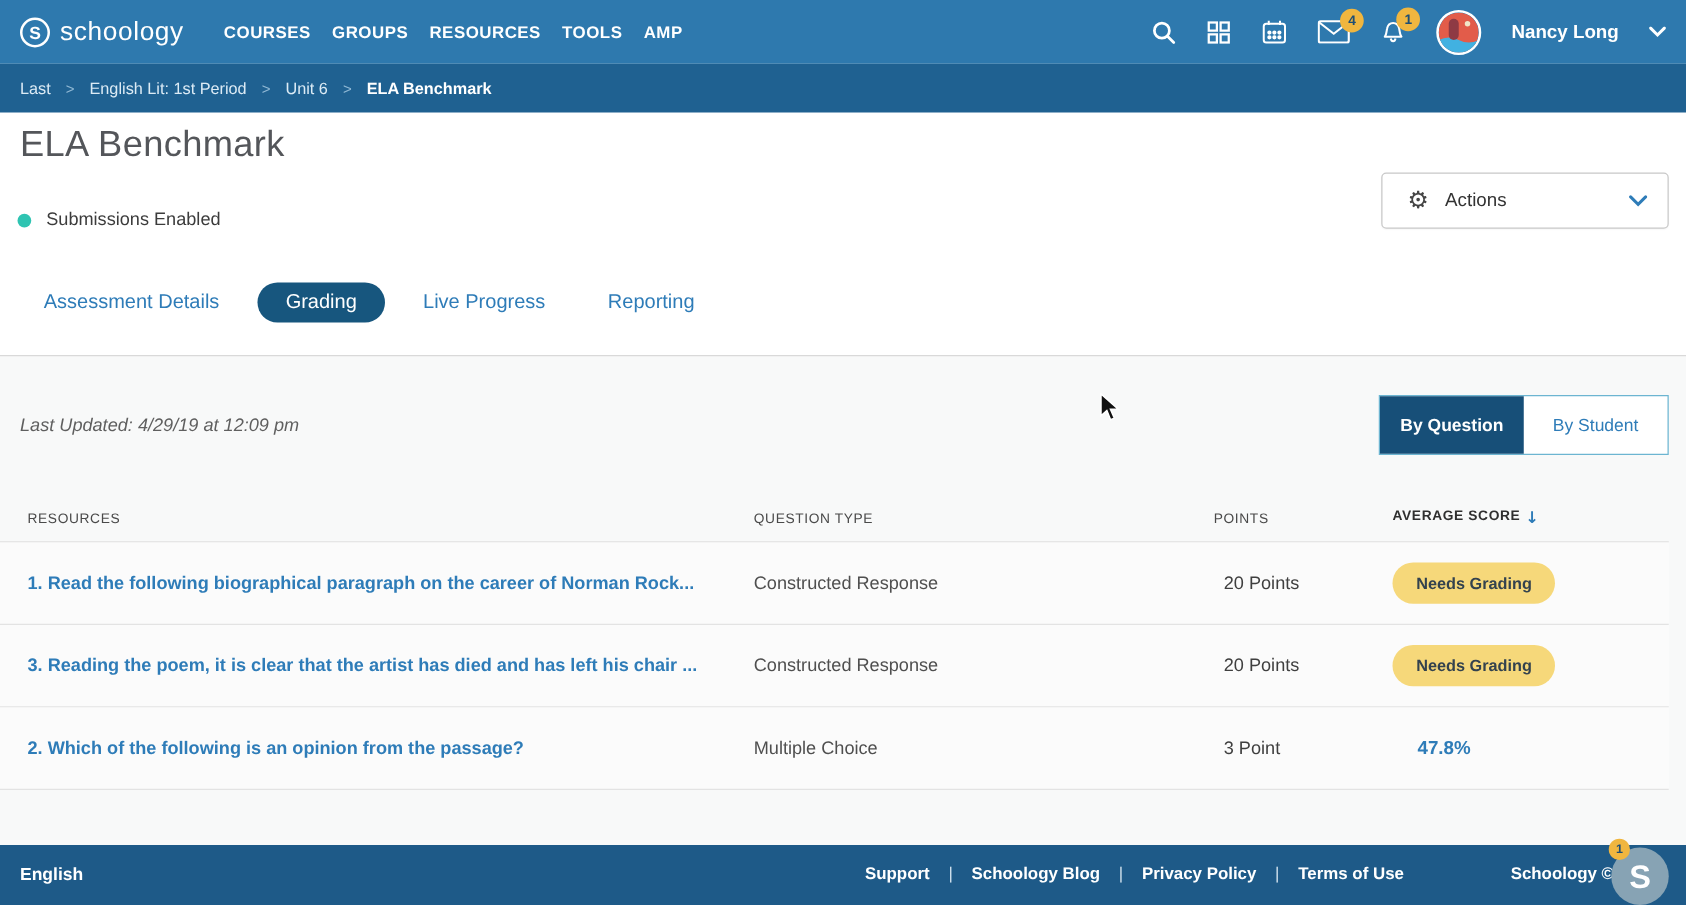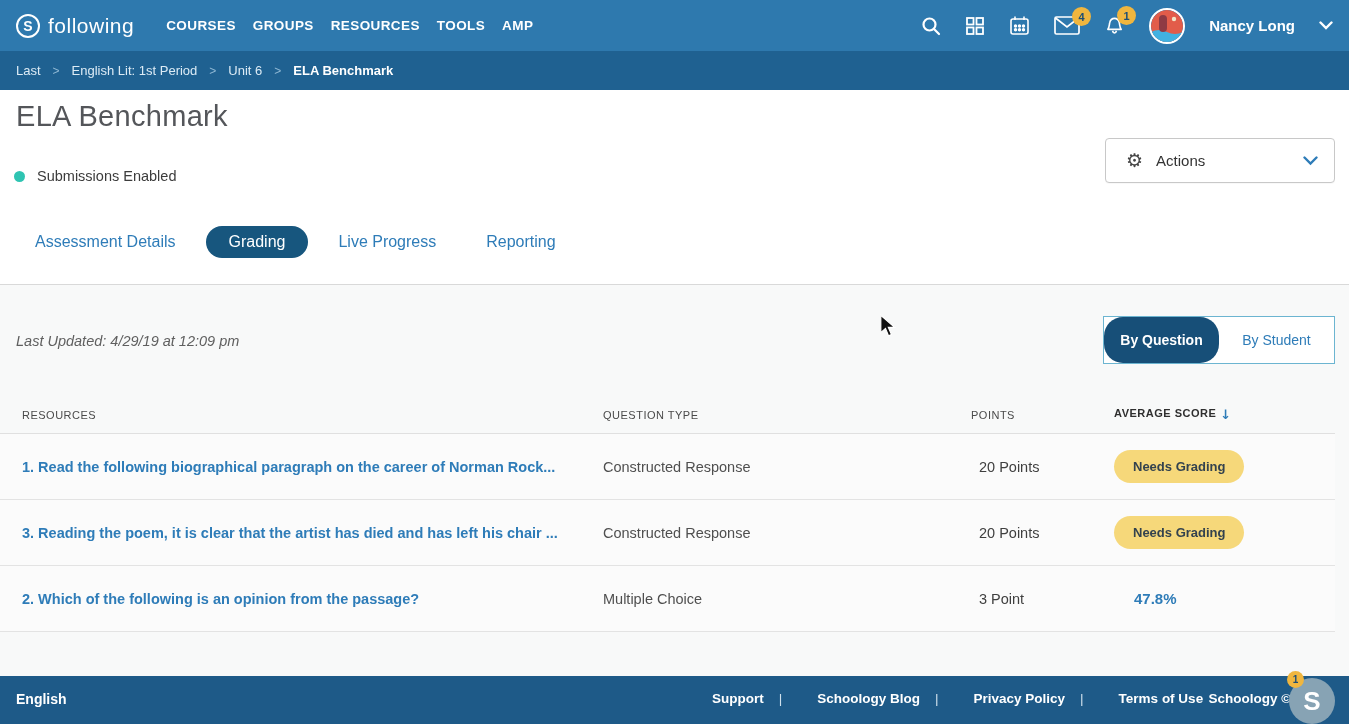--- a/index.html
+++ b/index.html
@@ -57,41 +57,41 @@
   .tab.active { background:#17567e; color:#fff; border-radius:17px; padding:7px 23px; cursor:default; }
   .tab.last { margin-left:20px; }
   
   .panel {
     position:absolute; top:284px; left:0; right:0; bottom:48px;
     background:#f8f9f9; border-top:1px solid #d9d9d9;
   }
   .last-updated { position:absolute; top:48px; left:16px; font-style:italic; font-size:14.5px; color:#5f5f5f; }
   .toggle { position:absolute; top:31px; left:1103px; width:232px; height:48px; display:flex; background:#fff; border:1px solid #6cb5d1; }
   .toggle-opt { flex:1; display:flex; align-items:center; justify-content:center; font-size:14px; color:#2e7cb8; cursor:pointer; }
-  .toggle-opt.active { background:#174f78; color:#fff; font-weight:bold; cursor:default;border-radius:19px; }
+  .toggle-opt.active { background:#174f78; color:#fff; font-weight:bold; cursor:default; }
   
   .qtable { position:absolute; top:111px; left:0; right:14px; }
   .thead, .trow { display:grid; grid-template-columns:581px 368px 143px 221px; align-items:center; padding-left:22px; }
   .thead { height:38px; font-size:11px; letter-spacing:.5px; color:#4a4a4a; border-bottom:1px solid #e0e0e0; }
   .th.sorted { font-weight:bold; color:#2f2f2f; display:flex; align-items:flex-start; gap:4px; }
   .sort-icon { color:#2e7cb8; font-size:13px; font-family:"DejaVu Sans", sans-serif; }
   .trow { height:66px; background:#fbfbfb; border-bottom:1px solid #e3e3e3; }
   .q-link { color:#2e7cb8; font-weight:bold; font-size:14.5px; cursor:pointer; padding-right:23px; }
   .cell-type { color:#4f4f4f; font-size:14.5px; }
   .cell-points { color:#3f3f3f; font-size:14.5px; padding-left:8px; }
   .score-badge {
     justify-self:start; background:#f6d87a; color:#33424e; font-size:13px; font-weight:bold;
     padding:9px 19px; border-radius:17px;
   }
   .score-percent { color:#2e7cb8; font-weight:bold; font-size:15px; padding-left:20px; }
   
   .footer { position:absolute; bottom:0; left:0; right:0; height:48px; background:#1e5a88; color:#fff; }
   .footer-lang { position:absolute; left:16px; top:15px; font-weight:bold; font-size:14px; cursor:pointer; }
   .footer-links { position:absolute; left:692px; top:15px; display:flex; gap:15px; align-items:center; font-weight:bold; font-size:13.5px; }
-  .footer-link { cursor:pointer;margin-left:20px; }
+  .footer-link { cursor:pointer; }
   .flink-sep { color:#cfe0ec; font-weight:normal; }
   .footer-copy { position:absolute; right:24px; top:15px; font-weight:bold; font-size:13.5px; }
   .chat-bubble {
     position:absolute; right:14px; top:2px; width:46px; height:46px; border-radius:50%;
     background:#87a3b4; display:flex; align-items:center; justify-content:center;
     color:#fff; font-size:26px; font-weight:bold; cursor:pointer; z-index:5;
   }
   .chat-badge {
     position:absolute; top:-7px; left:-2px; width:17px; height:17px; border-radius:50%;
     background:#f0b63f; color:#1d4e75; font-size:10px; font-weight:bold;
@@ -99,21 +99,21 @@
   }
   
   .cursor { position:absolute; left:877px; top:314px; z-index:999; pointer-events:none; }
 </style>
 </head>
 <body>
 
 <div class="topnav">
   <div class="logo">
     <span class="logo-mark">S</span>
-    <span class="logo-text">following</span>
+    <span class="logo-text">schoology</span>
   </div>
   <div class="nav-items">
     <span class="nav-item">COURSES</span>
     <span class="nav-item">GROUPS</span>
     <span class="nav-item">RESOURCES</span>
     <span class="nav-item">TOOLS</span>
     <span class="nav-item">AMP</span>
   </div>
   <div class="nav-right">
     <span class="icon-btn">

